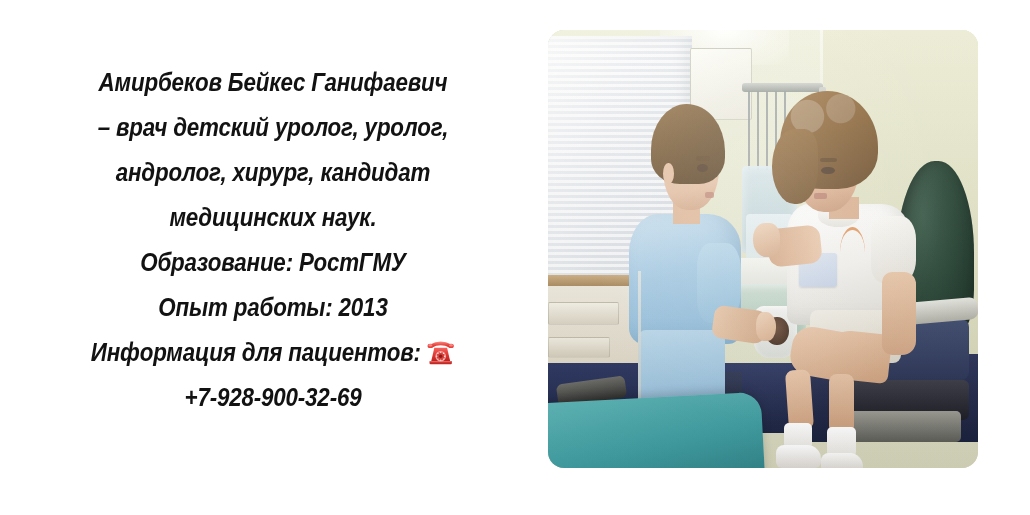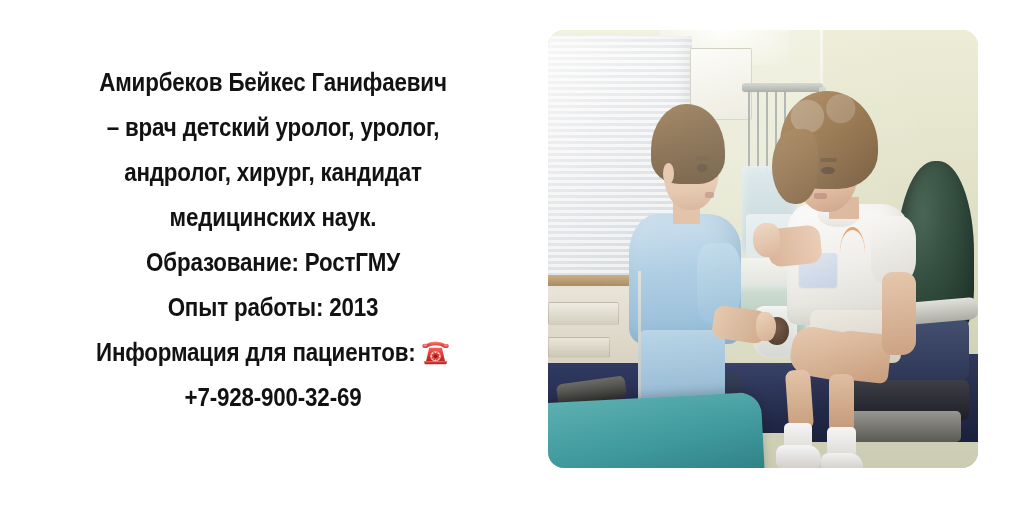--- a/index.html
+++ b/index.html
@@ -14,20 +14,21 @@
     font-family: "Liberation Sans", sans-serif;
     overflow: hidden;
   }
 
   .card {
     position: relative;
     width: 888px;
     height: 515px;
     background: #ffffff;
     box-sizing: border-box;
+    font-style: italic;
   }
 
   
   .info-panel {
     position: absolute;
     left: 58px;
     top: 60px;
     width: 430px;
     text-align: center;
   }

